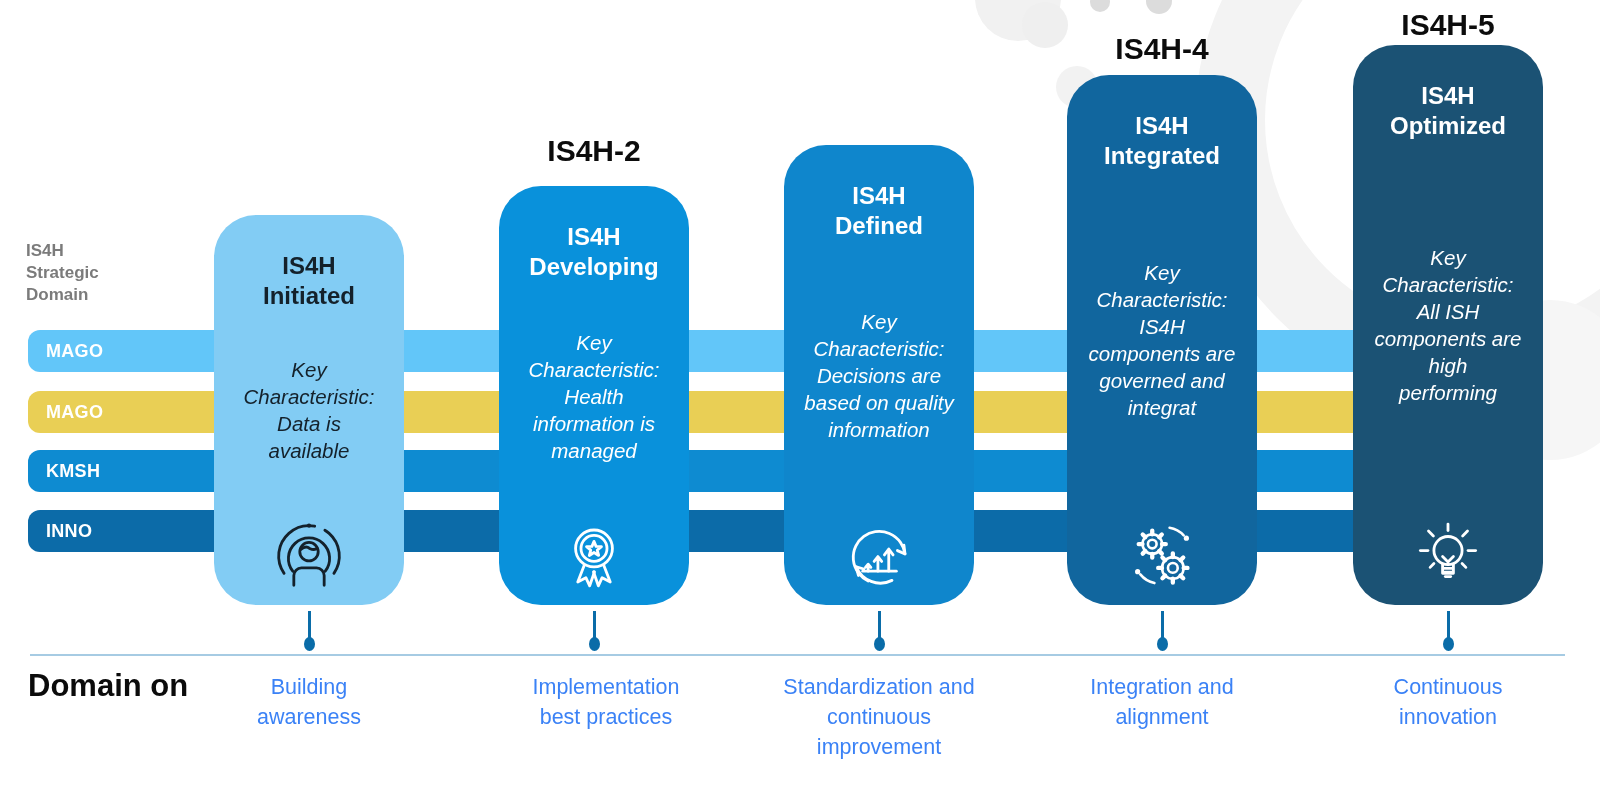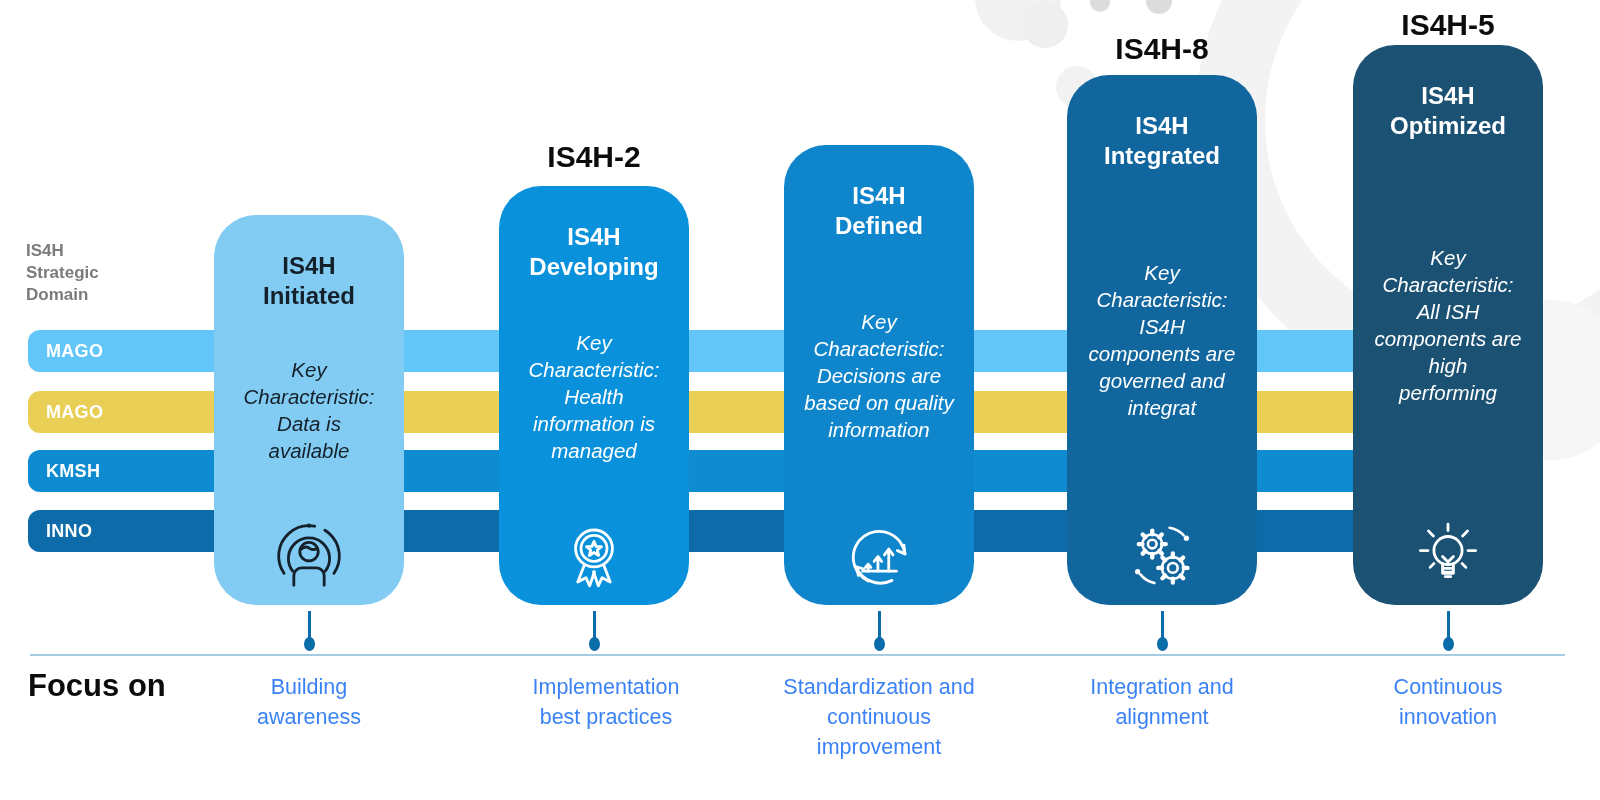--- a/index.html
+++ b/index.html
@@ -60,21 +60,21 @@
     position:absolute;bottom:10px;left:50%;transform:translateX(-50%);
     width:78px;height:78px;
   }
   .pillar-icon svg{display:block;width:78px;height:78px;}
 
   
   .heading{
     position:absolute;z-index:3;width:260px;text-align:center;
     font-weight:800;font-size:30px;color:#0c0c0c;
   }
-  .h0{left:179px;top:176px;} .h1{left:464px;top:140px;} .h2{left:749px;top:99px;}
+  .h0{left:179px;top:176px;} .h1{left:464px;top:134px;} .h2{left:749px;top:99px;}
   .h3{left:1032px;top:32px;} .h4{left:1318px;top:8px;}
 
   
   .stem{position:absolute;top:611px;width:3px;height:27px;z-index:2;}
   .s0{left:308px;} .s1{left:593px;} .s2{left:878px;} .s3{left:1161px;} .s4{left:1447px;}
   .dot{position:absolute;top:637px;width:11px;height:14px;border-radius:50%;z-index:2;}
   .d0{left:304px;} .d1{left:589px;} .d2{left:874px;} .d3{left:1157px;} .d4{left:1443px;}
   .baseline-rule{position:absolute;left:30px;top:654px;width:1535px;height:2px;z-index:1;}
 
   .focus-label{
@@ -111,21 +111,21 @@
     <span>MAGO</span>
   </div>
   <div class="band band-2" style="background-color: rgb(14, 139, 209);">
     <span>KMSH</span>
   </div>
   <div class="band band-3" style="background-color: rgb(12, 107, 168);">
     <span>INNO</span>
   </div>
 
   <div class="heading h1">IS4H-2</div>
-  <div class="heading h3">IS4H-8</div>
+  <div class="heading h3">IS4H-4</div>
   <div class="heading h4">IS4H-5</div>
 
   <div class="pillar p0" style="background-color: rgb(130, 204, 244);">
     <div class="pillar-title" style="color: rgb(20, 33, 43);">IS4H
 Initiated</div>
     <div class="pillar-char" style="color: rgb(20, 33, 43);">Key
 Characteristic:
 Data is
 available</div>
     <div class="pillar-icon" style="color: rgb(20, 33, 43);">
@@ -242,21 +242,21 @@
   <div class="stem s3" style="background-color: rgb(10, 108, 168);"></div>
   <div class="stem s4" style="background-color: rgb(10, 108, 168);"></div>
   <div class="dot d0" style="background-color: rgb(10, 108, 168);"></div>
   <div class="dot d1" style="background-color: rgb(10, 108, 168);"></div>
   <div class="dot d2" style="background-color: rgb(10, 108, 168);"></div>
   <div class="dot d3" style="background-color: rgb(10, 108, 168);"></div>
   <div class="dot d4" style="background-color: rgb(10, 108, 168);"></div>
 
   <div class="baseline-rule" style="background-color: rgb(166, 203, 227);"></div>
 
-  <div class="focus-label">Focus on</div>
+  <div class="focus-label">Domain on</div>
   <div class="focus-item f0">Building
 awareness</div>
   <div class="focus-item f1">Implementation
 best practices</div>
   <div class="focus-item f2">Standardization and
 continuous
 improvement</div>
   <div class="focus-item f3">Integration and
 alignment</div>
   <div class="focus-item f4">Continuous

